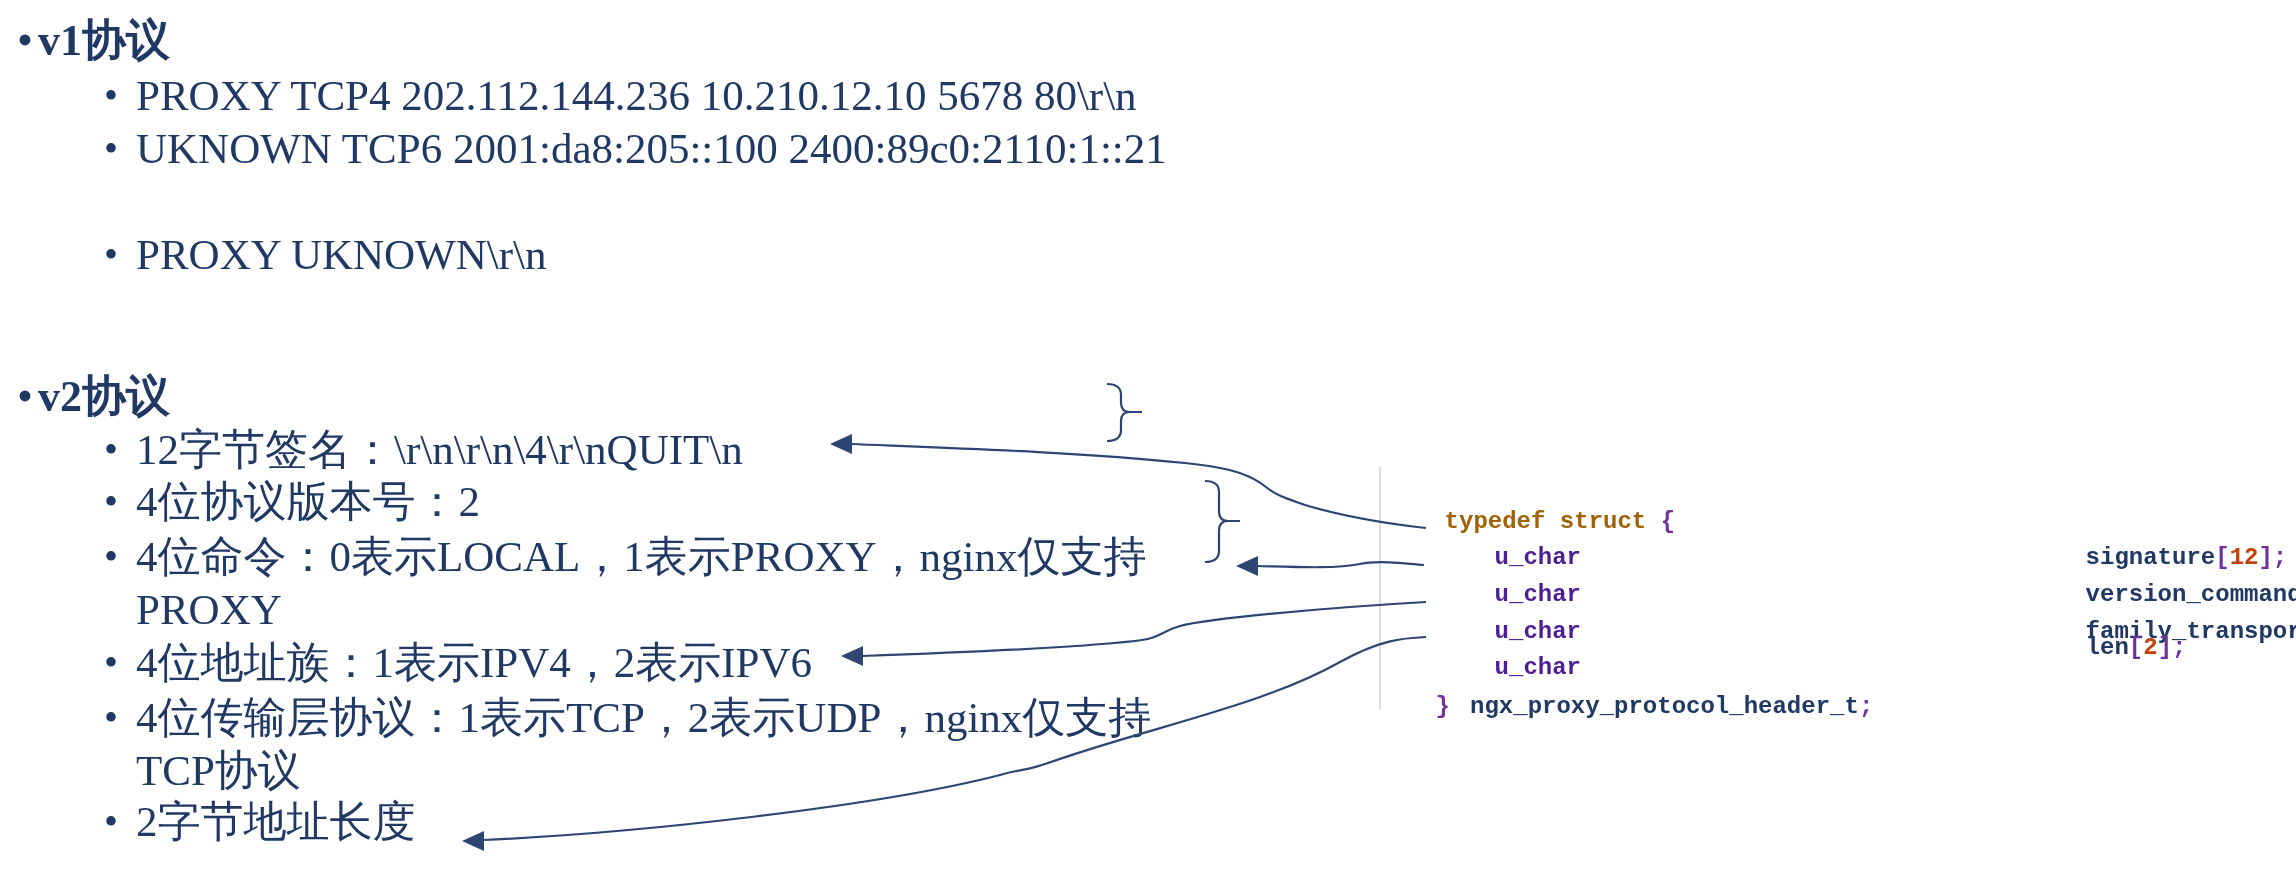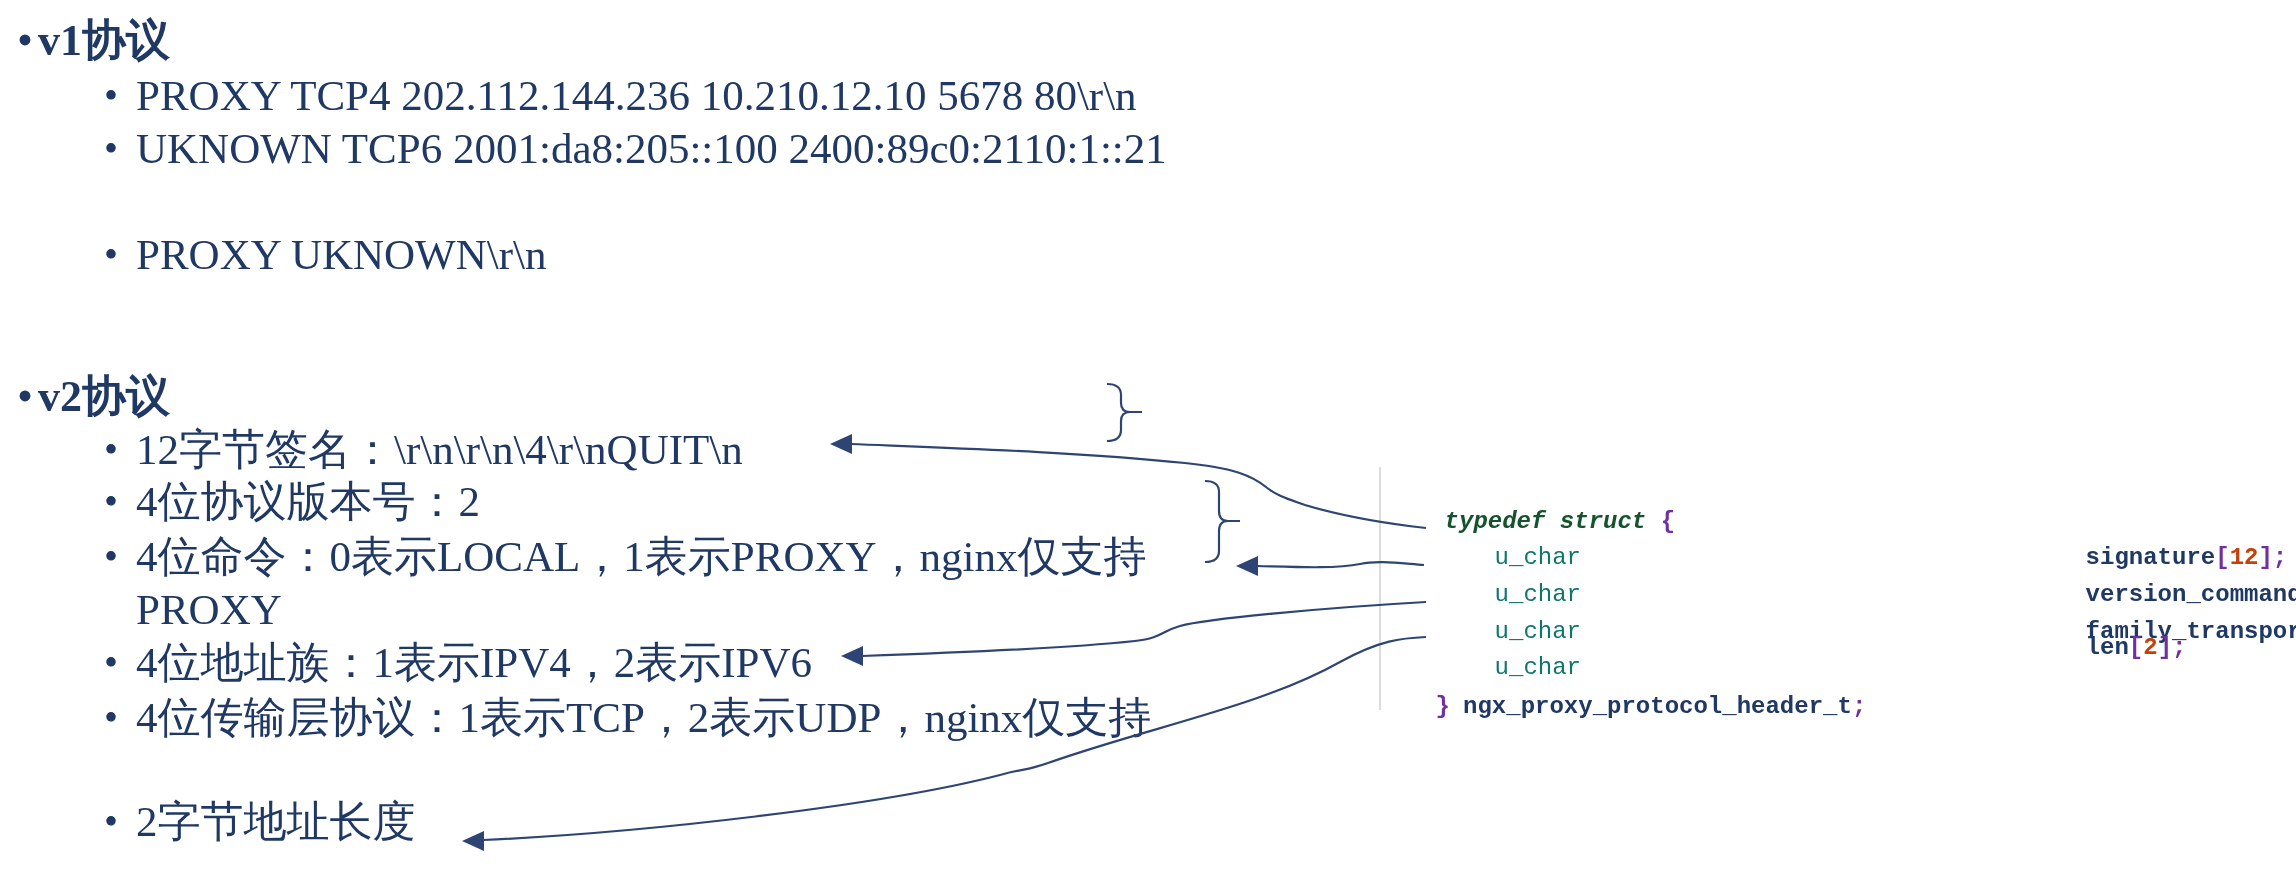--- a/index.html
+++ b/index.html
@@ -25,25 +25,25 @@
   .lvl2 .bullet{left:-32px;}
   
   .codeline{
     position:absolute;
     height:30px;line-height:30px;
     font-family:"Liberation Mono","DejaVu Sans Mono",monospace;
     font-size:24px;font-weight:bold;
     white-space:pre;
     color:#1F3864;
   }
-  .kw{color:#14532d;font-style:italic;}
+  .kw{color:#a16207;}
   .sym{color:#7030A0;}
   .num{color:#c2410c;}
-  .plainfield{font-weight:normal;color:#0f766e;}
-  .typename{margin-left:13px;font-family:Liberation Mono, monospace;}
+  .plainfield{font-weight:bold;color:#4c1d95;}
+  .typename{margin-left:20px;font-family:Liberation Mono, monospace;}
   #gutter{
     position:absolute;left:1379px;top:467px;
     width:2px;height:243px;background:#DCDCDC;
   }
   #overlay{position:absolute;left:0;top:0;pointer-events:none;}
   #overlay path{fill:none;stroke:#2E4574;stroke-width:2.2px;}
   #overlay polygon{fill:#2E4574;stroke:none;}
 </style>
 </head>
 <body>
@@ -76,20 +76,23 @@
     <span class="bullet">•</span><span>4位命令：0表示LOCAL，1表示PROXY，nginx仅支持</span>
   </div>
   <div class="line lvl2" style="top:585px">
     <span>PROXY</span>
   </div>
   <div class="line lvl2" style="top:638px">
     <span class="bullet">•</span><span>4位地址族：1表示IPV4，2表示IPV6</span>
   </div>
   <div class="line lvl2" style="top:693px">
     <span class="bullet">•</span><span>4位传输层协议：1表示TCP，2表示UDP，nginx仅支持</span>
+  </div>
+  <div class="line lvl2" style="top:746px">
+    <span>TCP协议</span>
   </div>
   <div class="line lvl2" style="top:797px">
     <span class="bullet">•</span><span>2字节地址长度</span>
   </div>
 
   <div id="gutter"></div>
 
   <div class="codeline" style="left:1387px;top:477px">
     <span class="kw">typedef struct</span><span> </span><span class="sym">{</span>
   </div>

